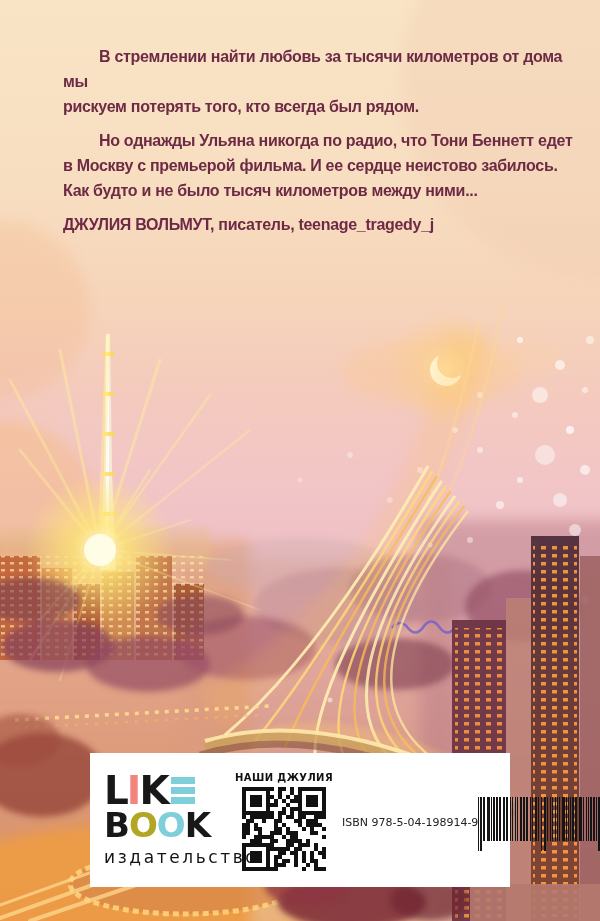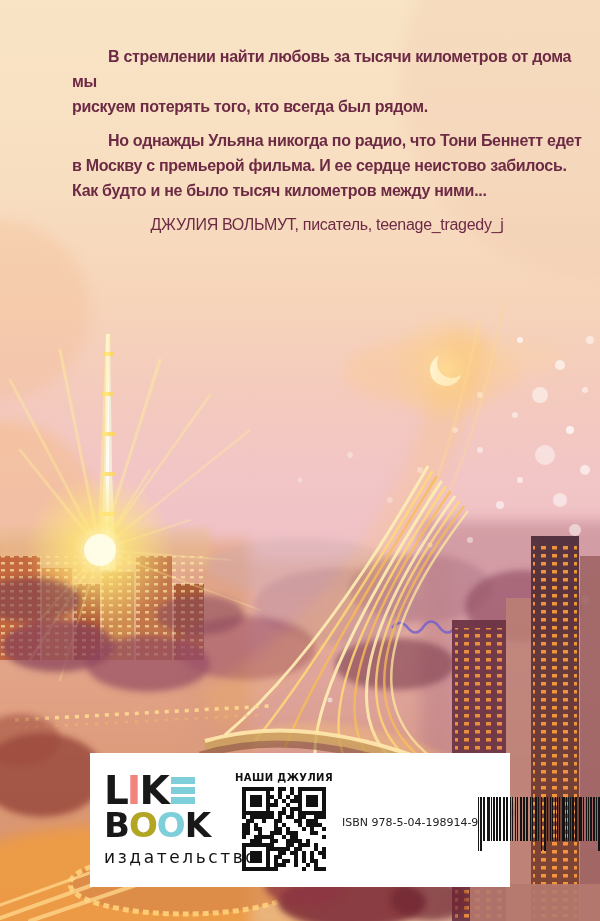--- a/index.html
+++ b/index.html
@@ -1,23 +1,23 @@
 <!DOCTYPE html>
 <html><head>
 <meta charset="utf-8">
 <style>
   html,body{margin:0;padding:0;background:#555;}
   .cover{position:relative;width:600px;height:921px;overflow:hidden;font-family:"Liberation Sans",sans-serif;}
   .bg{position:absolute;inset:0;z-index:0;display:block;}
   
-  .text-block{position:absolute;left:72px;top:44px;width:528px;z-index:2;
+  .text-block{position:absolute;left:63px;top:44px;width:528px;z-index:2;
     color:#6d2a44;font-weight:700;font-size:16px;line-height:25px;letter-spacing:-0.3px;}
   .text-block p{margin:0 0 9px 0;white-space:pre-line;text-indent:36px;}
   .text-block .quote{margin-top:78px;}
-  .attribution{text-align:center;padding-right:18px;margin-top:6px;font-weight:400;}
+  .attribution{text-align:left;padding-right:18px;margin-top:6px;font-weight:700;}
   
   .panel{position:absolute;left:90px;top:753px;width:420px;height:134px;background:#ffffff;z-index:3;
     display:flex;align-items:center;gap:13px;padding:0 14px;box-sizing:border-box;}
   .logo{width:122px;flex:none;font-family:"DejaVu Sans",sans-serif;}
   .logo-row{display:flex;align-items:center;font-weight:900;color:#181818;line-height:1;}
   .r1{font-size:39px;letter-spacing:-2px;height:34px;}
   .r2{font-size:34px;letter-spacing:-1px;height:32px;margin-top:2px;}
   .lt-salmon{color:#f2837d;} .lt-teal{color:#7fcfdb;} .lt-olive{color:#b3a625;}
   .e-bars{display:flex;flex-direction:column;gap:3px;margin-left:3px;}
   .e-bars i{display:block;width:24px;height:7px;background:#7fcfdb;}

